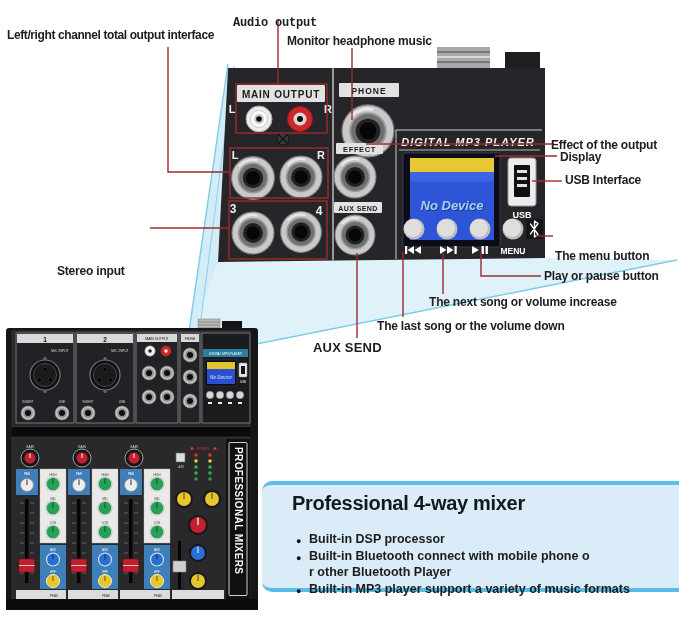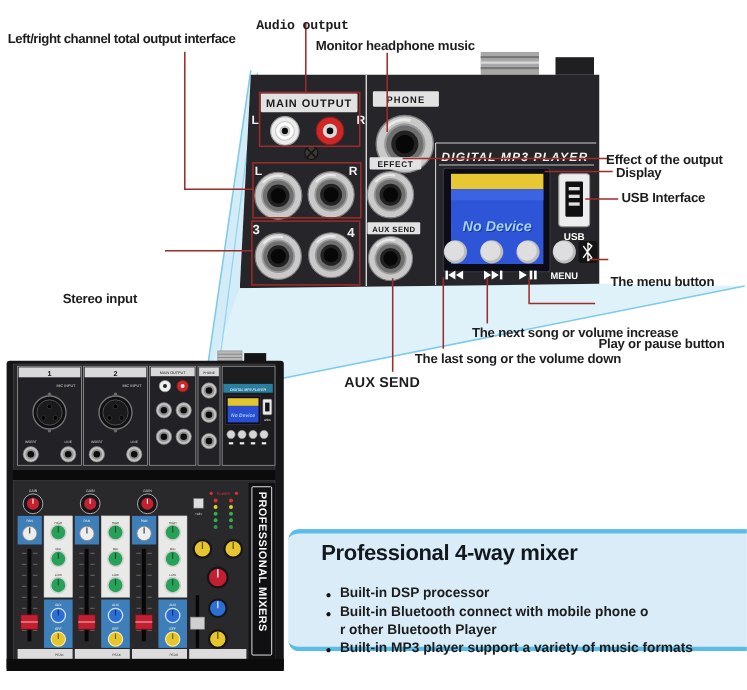--- a/index.html
+++ b/index.html
@@ -395,19 +395,19 @@
     <line x1="357" y1="253" x2="357" y2="338"></line>
   </svg>
 
   <div class="callout-label" style="left:233px;top:16px;font-family:Liberation Mono, monospace;">Audio output</div>
   <div class="callout-label tight" style="left:7px;top:28px;">Left/right channel total output interface</div>
   <div class="callout-label" style="left:287px;top:34px;">Monitor headphone music</div>
   <div class="callout-label" style="left:551px;top:138px;">Effect of the output</div>
   <div class="callout-label" style="left:560px;top:150px;">Display</div>
   <div class="callout-label" style="left:565px;top:173px;">USB Interface</div>
   <div class="callout-label" style="left:555px;top:225px;margin-top:24px;">The menu button</div>
-  <div class="callout-label" style="left:544px;top:269px;margin-top:36px;">Play or pause button</div>
+  <div class="callout-label" style="left:544px;top:269px;">Play or pause button</div>
   <div class="callout-label" style="left:429px;top:295px;">The next song or volume increase</div>
   <div class="callout-label" style="left:377px;top:319px;">The last song or the volume down</div>
   <div class="callout-label big" style="left:313px;top:340px;">AUX SEND</div>
   <div class="callout-label" style="left:57px;top:220px;margin-top:44px;">Stereo input</div>
 
 </div>
 
 </body></html>

